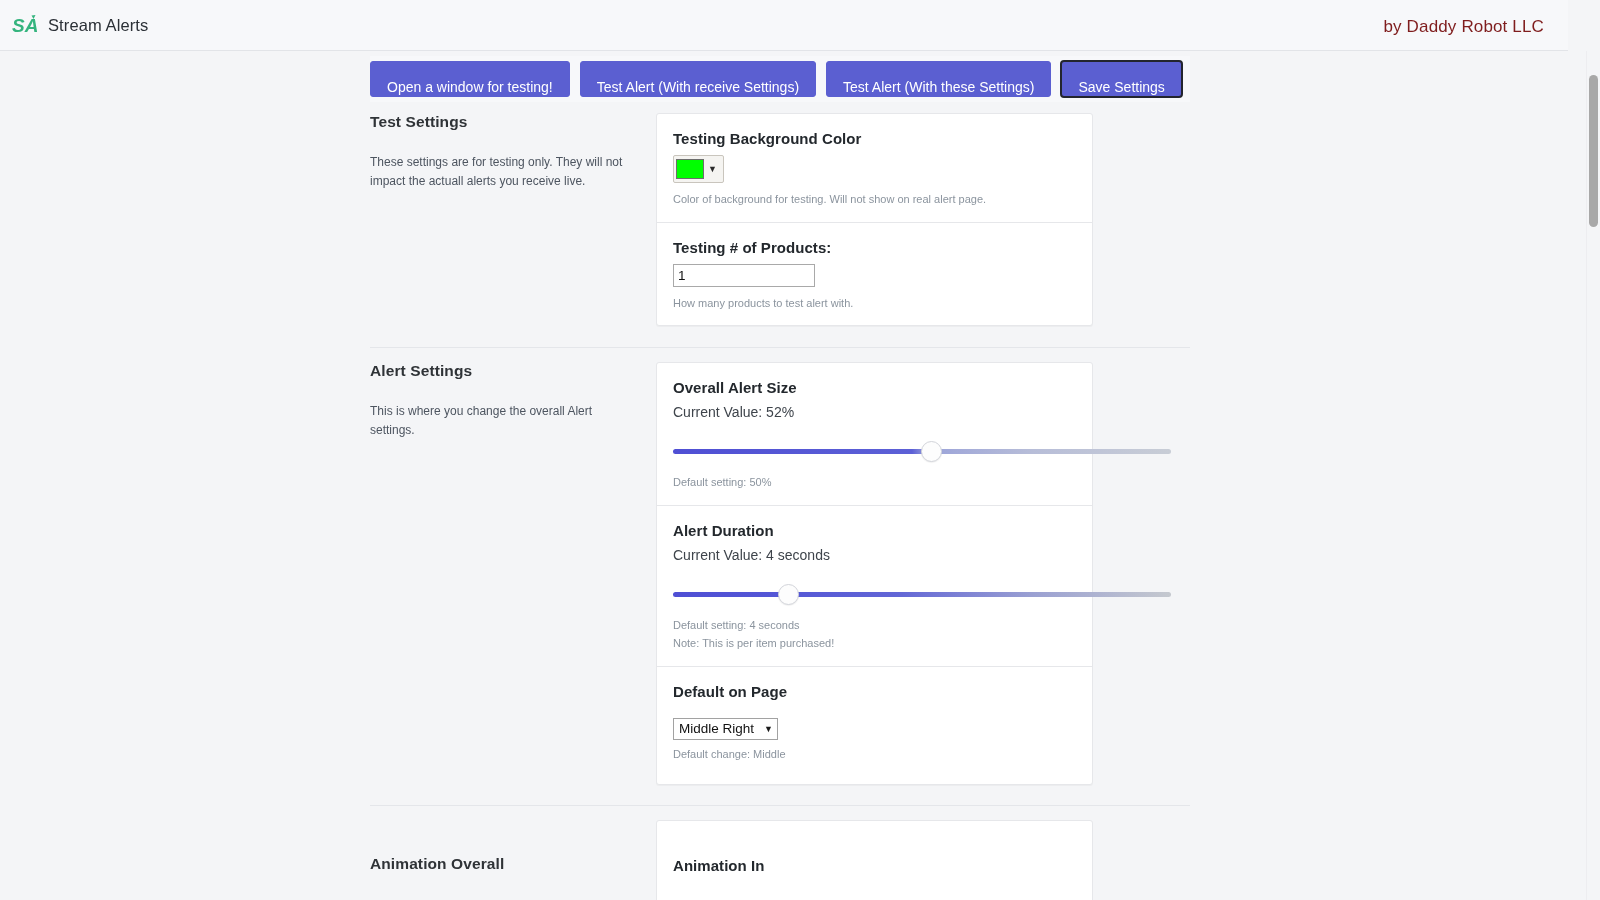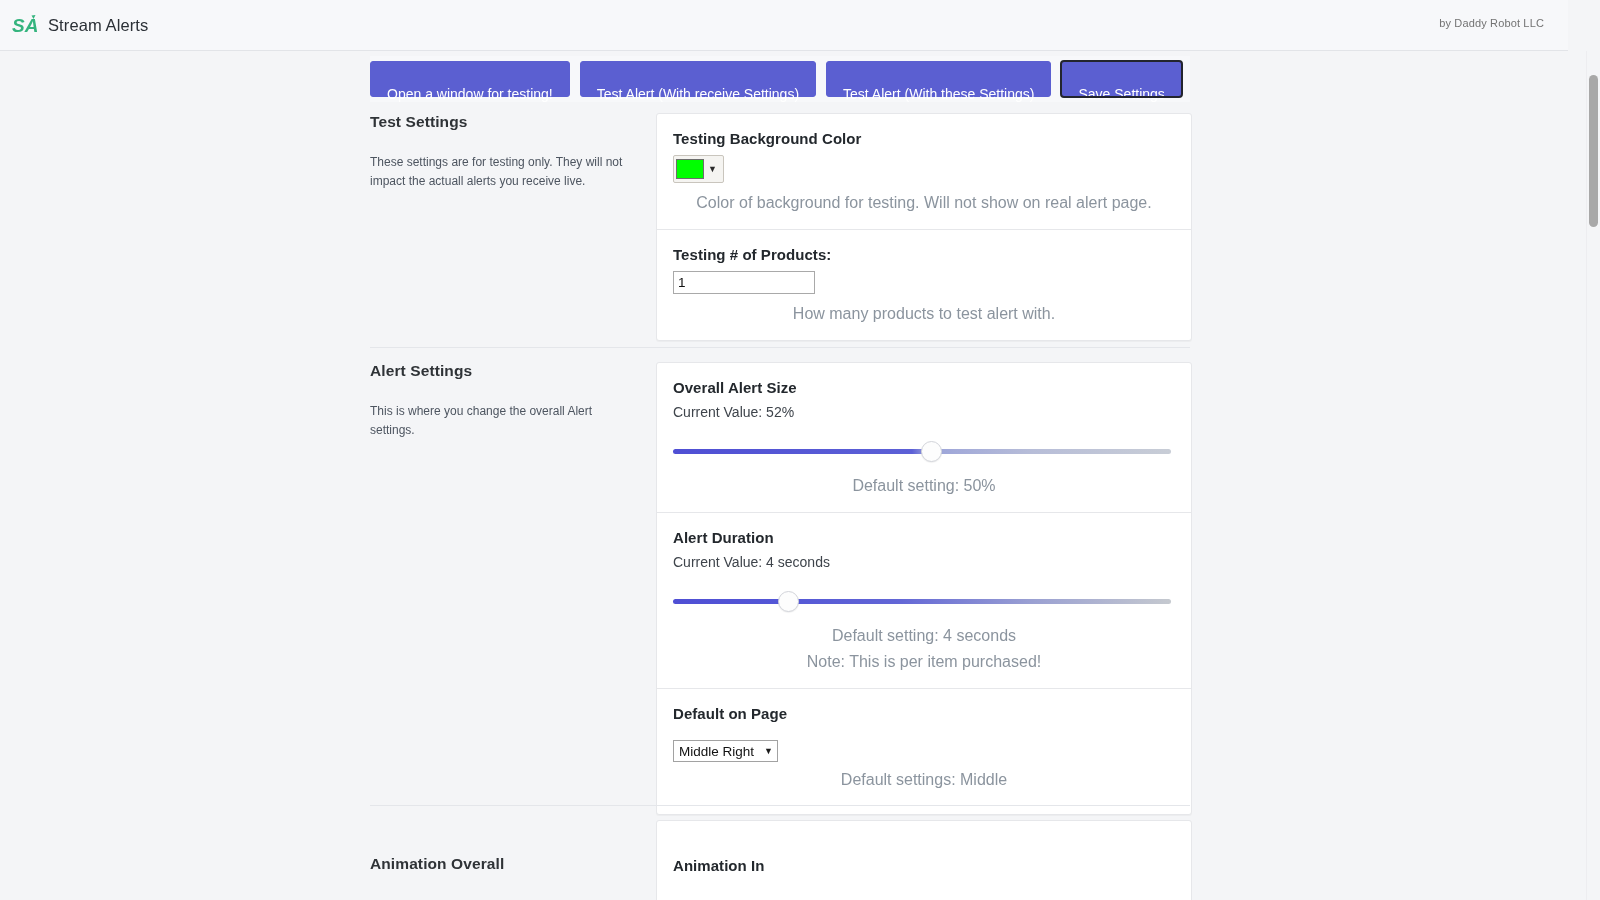--- a/index.html
+++ b/index.html
@@ -25,21 +25,21 @@
   .logo-mark {
     width: 26px; height: 26px;
     display: flex; align-items: center; justify-content: flex-end;
     margin-right: 10px;
   }
   .brand-name {
     font-size: 16.5px; color: #2b3036; letter-spacing: .1px;
   }
   .byline {
     position: absolute; right: 24px; top: 17px;
-    font-size: 11px; color: #737373; letter-spacing: .15px;
+    font-size: 17px; color: #7f1d1d; letter-spacing: .15px;
   }
 
   
   .scrollbar-track {
     position: absolute; top: 51px; right: 0;
     width: 14px; height: 849px;
     background: #f4f5f7;
     border-left: 1px solid #ededf0;
   }
   .scrollbar-thumb {
@@ -58,21 +58,21 @@
 
   
   .action-bar {
     position: absolute; top: 5px; left: 370px;
     width: 820px; height: 46px;
     background: #f7f8fa;
     display: flex; align-items: center; gap: 10px;
   }
   .btn {
     height: 36px;
-    padding: 15px 16px;
+    padding: 8px 16px;
     background: #5b5fd1;
     color: #ffffff;
     border: 1px solid #5b5fd1;
     border-radius: 3px;
     font-size: 14px;
     font-family: "Liberation Sans", sans-serif;
     cursor: pointer;
     white-space: nowrap;
     line-height: 34px;
   }
@@ -92,34 +92,34 @@
   }
   .section-title {
     font-size: 15.5px; color: #2f3337; font-weight: 600;
     letter-spacing: .1px; margin: 0 0 22px 0;
   }
   .section-desc {
     font-size: 12px; color: #4d5560; line-height: 1.58; margin: 0;
   }
   .panel {
     position: absolute; left: 286px; top: 0;
-    width: 536px;
+    width: 437px;
     background: #ffffff;
     border: 1px solid #e6e7ea;
     border-radius: 3px;
     box-shadow: 0 1px 1px rgba(16,22,26,.035);
   }
   .panel-row { padding: 16px 16px 14px 16px; }
   .panel-row + .panel-row { border-top: 1px solid #e6e7ea; }
   .field-label {
     font-size: 15px; color: #23282d; font-weight: 600;
     margin: 0 0 8px 0; letter-spacing: .05px;
   }
   .field-help {
-    font-size: 16px; color: #8b949e; margin: 8px 0 0 0; line-height: 1.5; text-align: center;
+    font-size: 11px; color: #8b949e; margin: 8px 0 0 0; line-height: 1.5;
   }
   .field-help.tight { margin-top: 6px; }
   .value-line {
     font-size: 14px; color: #3e444b; margin: 2px 0 0 0;
   }
 
   
   .color-picker {
     display: inline-flex; align-items: center;
     height: 28px;
@@ -284,21 +284,21 @@
         <p class="field-help tight">Default setting: 4 seconds</p>
         <p class="field-help" style="margin-top:2px;">Note: This is per item purchased!</p>
       </div>
 
       <div class="panel-row" style="padding-bottom:22px;">
         <div class="field-label" style="margin-bottom:18px;">Default on Page</div>
         <div class="select-box">
           <span>Middle Right</span>
           <span class="select-caret">▼</span>
         </div>
-        <p class="field-help tight">Default settings: Middle</p>
+        <p class="field-help tight">Default change: Middle</p>
       </div>
 
     </div>
   </div>
 
   <div class="divider" style="top:754px;"></div>
 
   <div class="section" style="top:769px;">
     <div class="section-aside" style="top:35px;">
       <h2 class="section-title">Animation Overall</h2>

